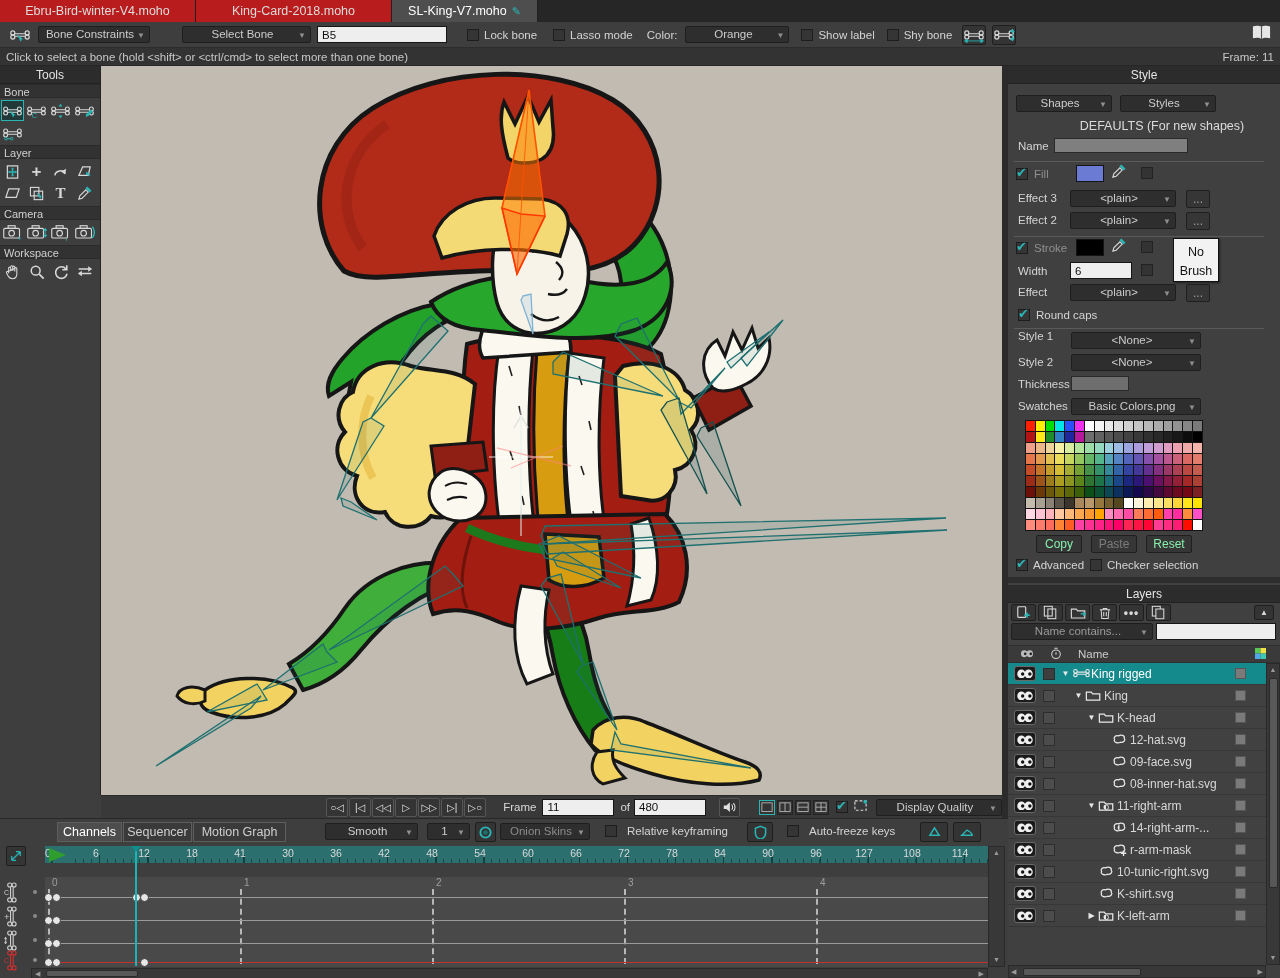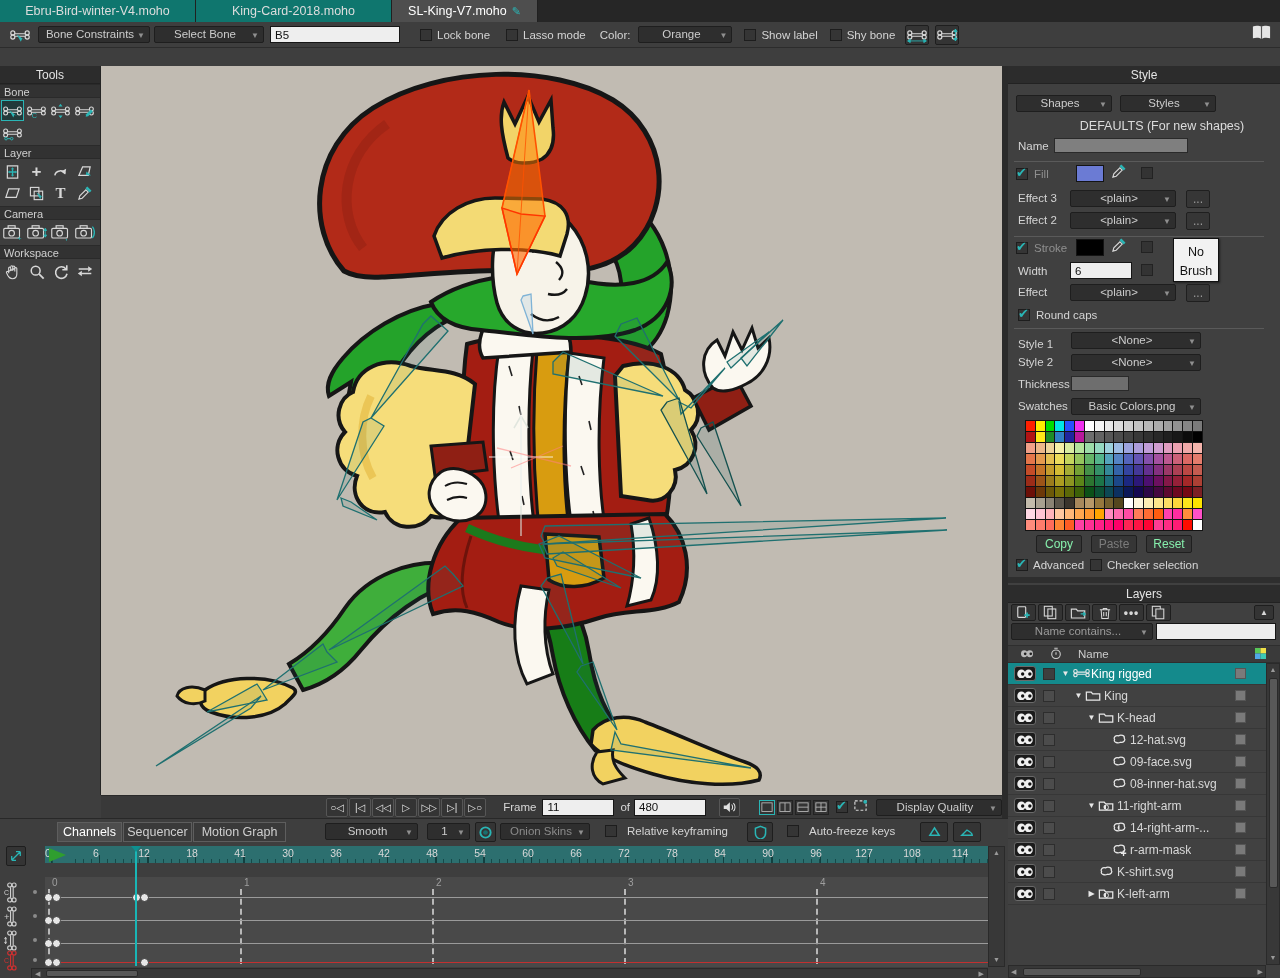--- a/index.html
+++ b/index.html
@@ -2,21 +2,21 @@
 <html><head>
 <meta charset="utf-8">
 <style>
   * { margin:0; padding:0; box-sizing:border-box; }
   html,body { background:#222; }
   #app { position:relative; width:1280px; height:978px; background:#3e3e3e; overflow:hidden;
          font-family:"Liberation Sans", sans-serif; font-size:12px; color:#d8d8d8; }
 
   
   .tabbar { position:absolute; left:0; top:0; width:1280px; height:22px; background:#262626; display:flex; }
-  .tab { height:22px; line-height:22px; text-align:center; background:#0f766e; color:#ddd;
+  .tab { height:22px; line-height:22px; text-align:center; background:#b91c1c; color:#ddd;
          border-right:1px solid #202020; font-size:12.5px; white-space:nowrap; padding:0 10px; }
   .tab.active { background:#4e4e4e; color:#fff; }
   .tab .pencil { color:#2ab5b5; margin-left:5px; font-size:11px; }
 
   
   .toolbar { position:absolute; left:0; top:22px; width:1280px; height:26px; background:#3e3e3e;
              border-bottom:1px solid #2c2c2c; display:flex; align-items:center; padding-left:8px; }
   .dd { position:relative; height:17px; line-height:15px; background:#2e2e2e; border:1px solid #1e1e1e;
         border-radius:2px; color:#ccc; font-size:11.5px; text-align:center; padding:0 14px 0 6px; }
   .dd .arr { position:absolute; right:4px; top:1px; color:#8f8f8f; font-size:8px; }
@@ -136,28 +136,28 @@
             <circle cx="4.5" cy="6.5" r="2.4"></circle>
             <circle cx="4.5" cy="11.5" r="2.4"></circle>
             <circle cx="21.5" cy="6.5" r="2.4"></circle>
             <circle cx="21.5" cy="11.5" r="2.4"></circle>
             <path d="M7 7.5h12M7 10.5h12"></path>
           </g>
           <path d="M9 8l5 9 1.5-3.5 3.5 2z" fill="#2ab5b5"></path>
         </svg>
       </span>
     <div class="dd" style="width:112px;margin-left:6px"><span>Bone Constraints</span><span class="arr">▼</span></div>
-    <div class="dd" style="width:110px;margin-left:4px"><span>Select Bone</span><span class="arr">▼</span></div>
+    <div class="dd" style="width:129px;margin-left:32px"><span>Select Bone</span><span class="arr">▼</span></div>
     <input class="tin" style="width: 130px; margin-left: 6px;" value="B5">
     <div class="chk" style="margin-left:20px"></div>
     <span class="chklbl">Lock bone</span>
     <div class="chk" style="margin-left:16px"></div>
     <span class="chklbl">Lasso mode</span>
     <span class="chklbl" style="margin-left:14px">Color:</span>
-    <div class="dd" style="width:94px;margin-left:8px"><span>Orange</span><span class="arr">▼</span></div>
+    <div class="dd" style="width:104px;margin-left:8px"><span>Orange</span><span class="arr">▼</span></div>
     <div class="chk" style="margin-left:12px"></div>
     <span class="chklbl">Show label</span>
     <div class="chk" style="margin-left:12px"></div>
     <span class="chklbl">Shy bone</span>
     <div class="ibtn" style="width:24px;margin-left:10px">
         <svg viewBox="0 0 26 18" width="22" height="16">
           <g fill="none" stroke="currentColor" stroke-width="1.4">
             <circle cx="4.5" cy="6.5" r="2.4"></circle>
             <circle cx="4.5" cy="11.5" r="2.4"></circle>
             <circle cx="21.5" cy="6.5" r="2.4"></circle>
@@ -178,20 +178,24 @@
           </g>
           <path d="M23 2v14M23 2l-2 3h4zM23 16l-2-3h4z" fill="#2ab5b5" stroke="#2ab5b5"></path>
         </svg>
       </div>
     <div style="margin-left:auto;margin-right:8px"><svg viewBox="0 0 22 16" width="21">
           <path d="M11 2C9 .7 5 .5 2 1.5V14c3-1 7-.8 9 .6 2-1.4 6-1.6 9-.6V1.5C17 .5 13 .7 11 2z" fill="#e6e6e6"></path>
           <path d="M11 2v12.6" stroke="#555" stroke-width="1.2"></path>
         </svg></div>
   </div>
 
+  <div class="statusbar">
+    <span>Click to select a bone (hold &lt;shift&gt; or &lt;ctrl/cmd&gt; to select more than one bone)</span>
+    <span>Frame: 11</span>
+  </div>
 
   <div class="tools-panel">
     <div class="panel-title">Tools</div>
     <div id="tools-sections">
         <div class="tool-sec-label">Bone</div>
         <div class="tool-grid">
           <div class="tool-btn sel">
             <svg viewBox="0 0 26 18" width="22" height="16">
               <g fill="none" stroke="currentColor" stroke-width="1.4">
                 <circle cx="4.5" cy="6.5" r="2.4"></circle>
@@ -577,21 +581,21 @@
     <span class="rowlbl rp-abs" style="left:10px;top:199px">Width</span>
     <input class="tin rp-abs" style="left: 62px; top: 196px; width: 62px;" value="6">
     <div class="sqbtn rp-abs" style="left:133px;top:198px"></div>
     <span class="rowlbl rp-abs" style="left:10px;top:220px">Effect</span>
     <div class="dd rp-abs" style="left:62px;top:218px;width:106px"><span>&lt;plain&gt;</span><span class="arr">▼</span></div>
     <div class="pbtn rp-abs" style="left:178px;top:218px;width:24px;color:#9a9a9a">...</div>
     <div class="chk on rp-abs" style="left:10px;top:243px"></div>
     <span class="rowlbl rp-abs" style="left:28px;top:243px">Round caps</span>
     <div class="hr" style="top:262px"></div>
 
-    <span class="rowlbl rp-abs" style="left:10px;top:272px">Style 1</span>
+    <span class="rowlbl rp-abs" style="left:10px;top:264px">Style 1</span>
     <div class="dd rp-abs" style="left:63px;top:266px;width:130px"><span>&lt;None&gt;</span><span class="arr">▼</span></div>
     <span class="rowlbl rp-abs" style="left:10px;top:290px">Style 2</span>
     <div class="dd rp-abs" style="left:63px;top:288px;width:130px"><span>&lt;None&gt;</span><span class="arr">▼</span></div>
     <span class="rowlbl rp-abs" style="left:10px;top:312px">Thickness</span>
     <div class="rp-abs" style="left:63px;top:310px;width:58px;height:15px;background:#6e6e6e;border:1px solid #2a2a2a"></div>
     <span class="rowlbl rp-abs" style="left:10px;top:334px">Swatches</span>
     <div class="dd rp-abs" style="left:63px;top:332px;width:130px"><span>Basic Colors.png</span><span class="arr">▼</span></div>
     <div id="palette" class="rp-abs" style="left:17px;top:354px;width:178px">
         <div class="swatch" style="background: rgb(255, 32, 0);"></div>
         <div class="swatch" style="background: rgb(255, 238, 0);"></div>
@@ -1041,20 +1045,40 @@
             </svg>
           </div>
           <div class="lchk"></div>
           <div style="width: 26px; flex: 0 0 auto;"></div>
           <span class="ltri"></span>
           <span class="lic">
             <svg viewBox="0 0 19 15" width="17">
               <path d="M4 7.5C2.2 4.8 5.4 2 8.4 3.2c2.6-1.7 7.2-.4 6.4 2.5 2 2.3-1 5.6-4.4 4.7-2.9 1.7-8.2-.4-6.4-2.9z" fill="none" stroke="currentColor" stroke-width="1.4"></path>
             </svg>
           </span>
+          <span class="lname">10-tunic-right.svg</span>
+          <div class="lsq"></div>
+        </div>
+        <div class="lrow">
+          <div class="leyes">
+            <svg viewBox="0 0 20 11" width="18">
+              <ellipse cx="6" cy="5.5" rx="4.6" ry="5" fill="#f0f0f0"></ellipse>
+              <ellipse cx="14" cy="5.5" rx="4.6" ry="5" fill="#f0f0f0"></ellipse>
+              <circle cx="7.4" cy="5.5" r="1.9" fill="#111"></circle>
+              <circle cx="15.4" cy="5.5" r="1.9" fill="#111"></circle>
+            </svg>
+          </div>
+          <div class="lchk"></div>
+          <div style="width: 26px; flex: 0 0 auto;"></div>
+          <span class="ltri"></span>
+          <span class="lic">
+            <svg viewBox="0 0 19 15" width="17">
+              <path d="M4 7.5C2.2 4.8 5.4 2 8.4 3.2c2.6-1.7 7.2-.4 6.4 2.5 2 2.3-1 5.6-4.4 4.7-2.9 1.7-8.2-.4-6.4-2.9z" fill="none" stroke="currentColor" stroke-width="1.4"></path>
+            </svg>
+          </span>
           <span class="lname">K-shirt.svg</span>
           <div class="lsq"></div>
         </div>
         <div class="lrow">
           <div class="leyes">
             <svg viewBox="0 0 20 11" width="18">
               <ellipse cx="6" cy="5.5" rx="4.6" ry="5" fill="#f0f0f0"></ellipse>
               <ellipse cx="14" cy="5.5" rx="4.6" ry="5" fill="#f0f0f0"></ellipse>
               <circle cx="7.4" cy="5.5" r="1.9" fill="#111"></circle>
               <circle cx="15.4" cy="5.5" r="1.9" fill="#111"></circle>

